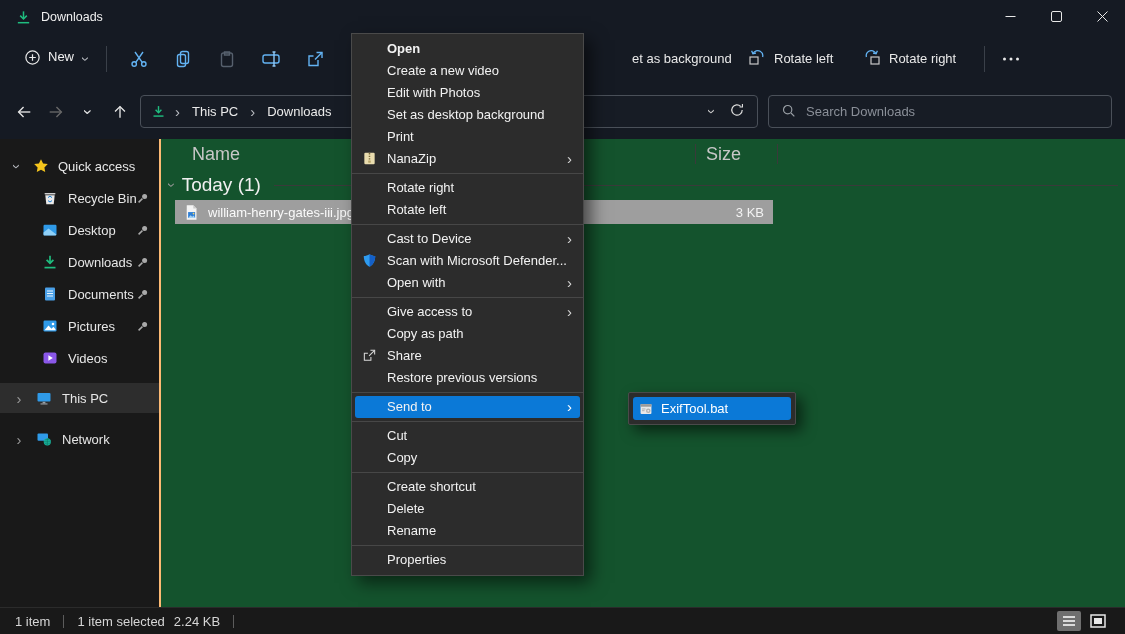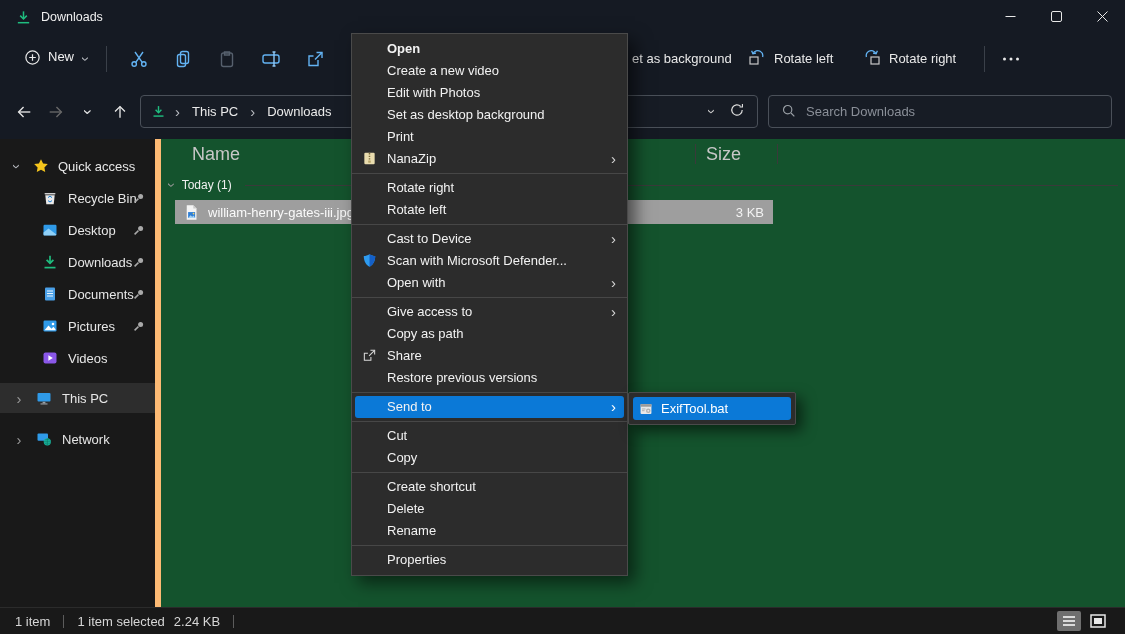--- a/index.html
+++ b/index.html
@@ -35,51 +35,51 @@
   .addrbox{position:absolute;left:140px;top:11px;width:618px;height:33px;border:1px solid #4a5059;border-radius:4px;
            background:#171c25;display:flex;align-items:center;padding:0 10px;gap:8px}
   .crumb{color:#eaeaea;padding:2px 4px;border-radius:3px}
   .addr-right{margin-left:auto;display:flex;align-items:center;gap:14px;padding-right:2px}
   .searchbox{position:absolute;left:768px;top:11px;width:344px;height:33px;border:1px solid #4a5059;border-radius:4px;
              background:#171c25;display:flex;align-items:center;padding:8px 12px;gap:10px}
   .searchbox input{flex:1;background:transparent;border:none;outline:none;color:#cfcfcf;font:13px "Liberation Sans",sans-serif}
   .searchbox input::placeholder{color:#8a8f98}
 
   
-  .sidebar{position:absolute;top:139px;left:0;width:161px;bottom:27px;background:#191919;border-right:6px solid #fdba74;padding-top:11px}
+  .sidebar{position:absolute;top:139px;left:0;width:161px;bottom:27px;background:#191919;border-right:2px solid #fdba74;padding-top:11px}
   .sb-row{height:32px;display:flex;align-items:center;gap:9px;padding-left:10px;color:#e6e6e6}
   .sb-item{height:32px;display:flex;align-items:center;gap:10px;padding-left:42px;position:relative;color:#e6e6e6}
   .sb-item .pin{position:absolute;right:10px;top:10px}
   .sb-root{height:30px;display:flex;align-items:center;gap:10px;padding-left:12px;position:relative;color:#e6e6e6}
   .sb-root.sel{background:#2d2d2d}
   .icon16{width:16px;height:16px;flex:0 0 16px}
 
   
   .main{position:absolute;top:139px;left:161px;right:0;bottom:27px}
   .cols{position:absolute;top:0;left:0;right:0;height:30px;color:#c7c7c7;font-size:18px}
   .col-name{position:absolute;left:31px;line-height:30px}
   .col-size{position:absolute;left:545px;line-height:30px}
   .colsep{position:absolute;top:5px;width:1px;height:20px;background:#3a3a3a}
   .group{position:absolute;top:36px;left:9px;right:7px;height:20px;display:flex;align-items:center;gap:7px}
-  .group-label{font-size:12px;color:#f0f0f0;white-space:nowrap}
+  .group-label{font-size:19px;color:#f0f0f0;white-space:nowrap}
   .group-line{flex:1;height:1px;background:#3a3a3a;margin-left:6px}
   .filerow{position:absolute;top:61px;left:14px;width:598px;height:24px;background:#9e9e9e;display:flex;align-items:center;
            padding:0 8px;gap:8px;color:#fafafa}
   .fsize{position:absolute;right:9px;color:#f2f2f2}
 
   
   .status{position:absolute;left:0;right:0;bottom:0;height:27px;background:#191919;border-top:1px solid #2b2b2b;
           display:flex;align-items:center;padding:0 15px;gap:13px;font-size:13px;color:#d6d6d6}
   .sdiv{width:1px;height:13px;background:#5c5c5c}
   .view-toggles{margin-left:auto;display:flex;align-items:center;gap:5px}
   .vbtn{width:24px;height:20px;display:flex;align-items:center;justify-content:center;border-radius:2px}
   .vbtn.active{background:#6f6f6f}
 
   
-  .menu{position:absolute;left:351px;top:33px;width:277px;background:#2c2c2c;border:1px solid #4a4a4a;
+  .menu{position:absolute;left:351px;top:33px;width:233px;background:#2c2c2c;border:1px solid #4a4a4a;
         padding:4px 0;box-shadow:7px 7px 16px rgba(0,0,0,.55);z-index:20}
   .mi{position:relative;height:22px;line-height:22px;padding-left:35px;color:#f2f2f2;white-space:nowrap}
   .mi.b{font-weight:bold}
   .mi .arr{position:absolute;right:11px;top:0;line-height:21px;color:#d6d6d6;font-size:15px}
   .mi .mic{position:absolute;left:10px;top:3px}
   .mi.hl{background:#0b79d7;margin:0 3px;padding-left:32px;border-radius:3px}
   .mi.hl .arr{right:8px;color:#fff}
   .msep{height:1px;background:#474747;margin:3px 0}
 
   

